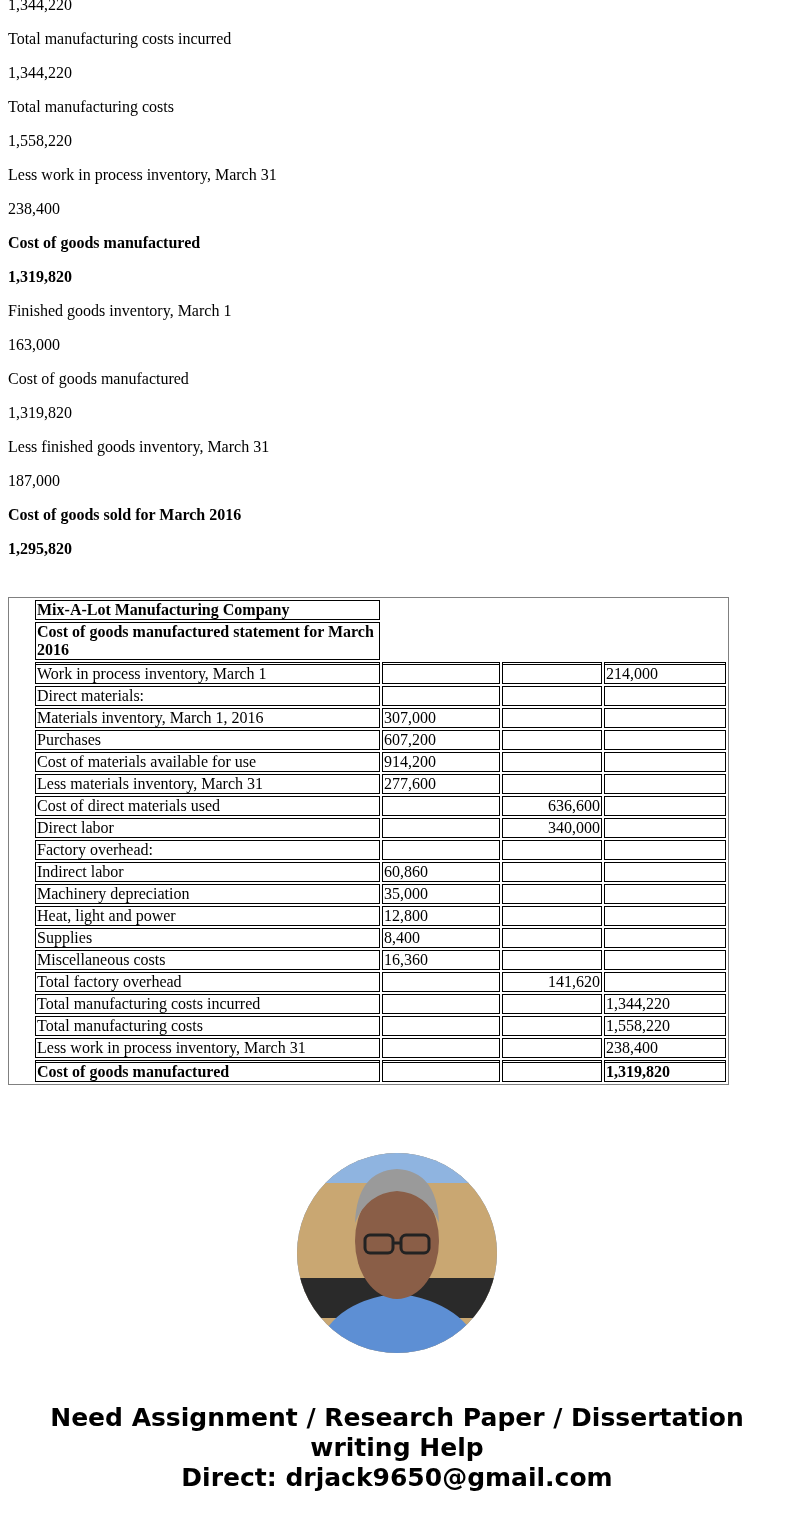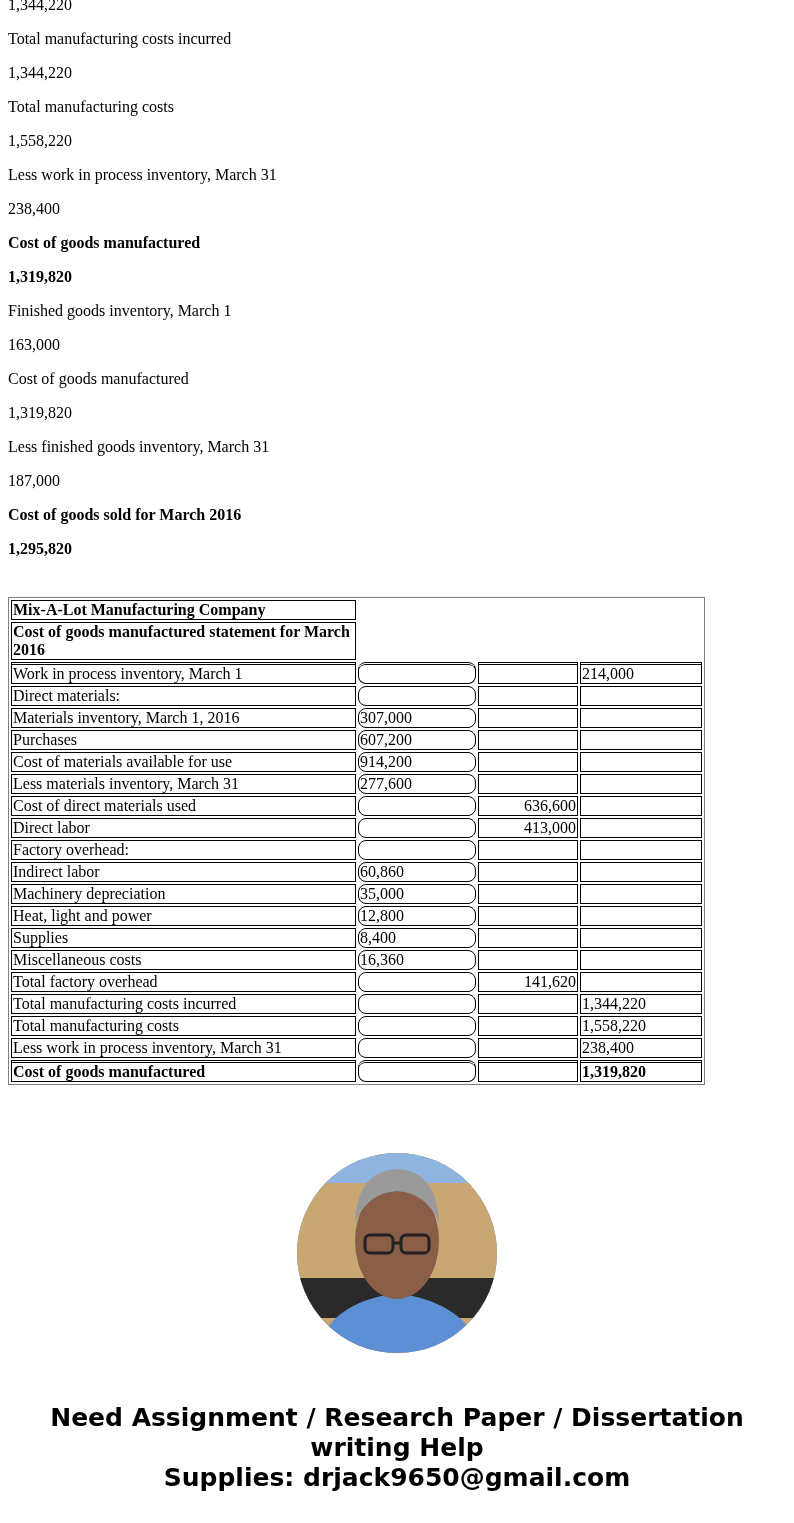--- a/index.html
+++ b/index.html
@@ -1,24 +1,24 @@
 <!DOCTYPE html>
 <html><head>
 <meta charset="utf-8">
 <style>
   html,body{margin:0;padding:0;background:#fff;}
   body{width:794px;height:1523px;overflow:hidden;position:relative;font-family:"Liberation Serif","DejaVu Serif",serif;font-size:16px;color:#000;}
   .lines{position:absolute;left:8px;top:-12px;}
   .lines p{margin:0;height:34px;line-height:34px;white-space:nowrap;}
   .lines p.b{font-weight:bold;}
   .tbl-wrap{position:absolute;left:8px;top:597px;}
-  table.st{border:1px solid #808080;border-collapse:separate;border-spacing:2px;font-size:16px;line-height:18px;}
+  table.st{border:1px solid #808080;border-collapse:separate;border-spacing:2px;font-size:16px;line-height:18px;padding-left:24px;}
   table.st td{border:1px solid #000;padding:0 1px;height:18px;vertical-align:top;}
   td.c0{width:341px;}
-  td.c1{width:114px;border-radius:8px;}
+  td.c1{width:114px;}
   td.c2{width:96px;text-align:right;}
   td.c3{width:118px;}
   td.blank{border:none !important;}
   tr.b td{font-weight:bold;}
   tr.sep td{border-top:3px double #000;margin-left:38px;}
   .avatar{position:absolute;left:297px;top:1153px;width:200px;height:200px;border-radius:50%;overflow:hidden;background:#6b8fc4;}
   .footer{position:absolute;left:0;top:1403px;width:794px;text-align:center;font-family:"DejaVu Sans",sans-serif;font-weight:bold;font-size:25px;line-height:30px;}
 </style>
 </head>
 <body>
@@ -94,21 +94,21 @@
         </tr>
         <tr>
           <td class="c0">Cost of direct materials used</td>
           <td class="c1"></td>
           <td class="c2">636,600</td>
           <td class="c3"></td>
         </tr>
         <tr>
           <td class="c0">Direct labor</td>
           <td class="c1"></td>
-          <td class="c2">413,000</td>
+          <td class="c2">340,000</td>
           <td class="c3"></td>
         </tr>
         <tr>
           <td class="c0">Factory overhead:</td>
           <td class="c1"></td>
           <td class="c2"></td>
           <td class="c3"></td>
         </tr>
         <tr>
           <td class="c0">Indirect labor</td>
@@ -184,14 +184,14 @@
     <path d="M58 70 Q60 18 100 16 Q140 18 142 70 Q130 40 100 38 Q70 40 58 70 Z" fill="#9a9a9a"></path>
     <rect x="68" y="82" width="28" height="18" rx="5" fill="none" stroke="#222" stroke-width="3"></rect>
     <rect x="104" y="82" width="28" height="18" rx="5" fill="none" stroke="#222" stroke-width="3"></rect>
     <line x1="96" y1="90" x2="104" y2="90" stroke="#222" stroke-width="3"></line>
   </svg>
 </div>
 
 <div class="footer">
   <div>Need Assignment / Research Paper / Dissertation</div>
   <div>writing Help</div>
-  <div>Supplies: drjack9650@gmail.com</div>
+  <div>Direct: drjack9650@gmail.com</div>
 </div>
 
 </body></html>

